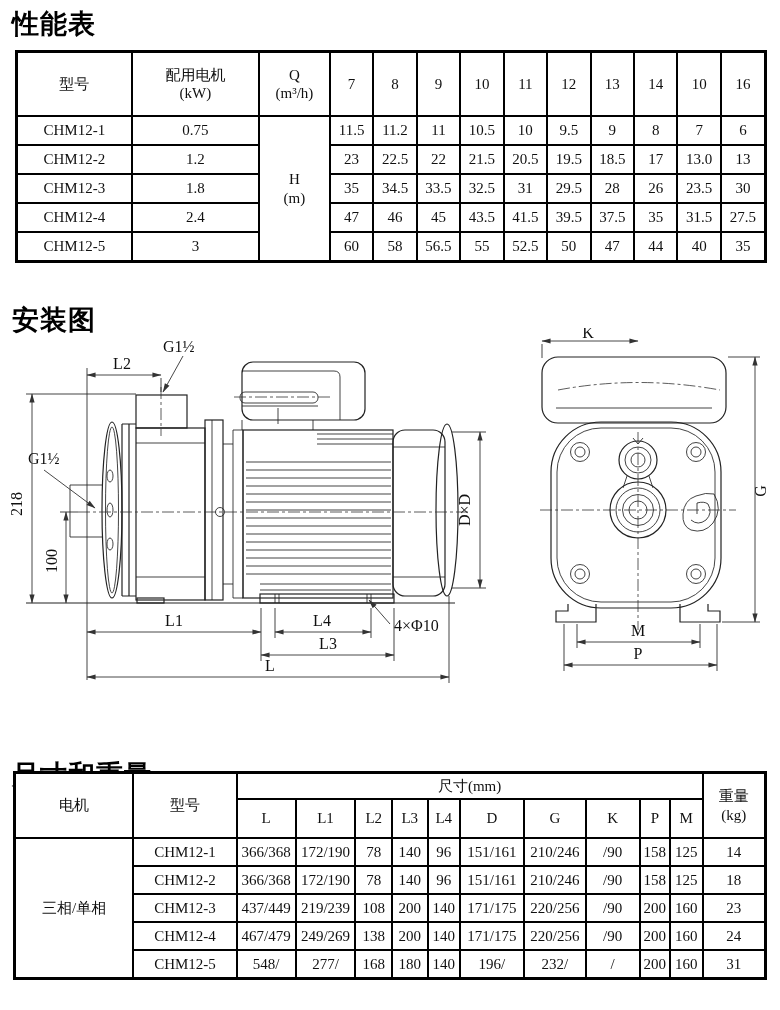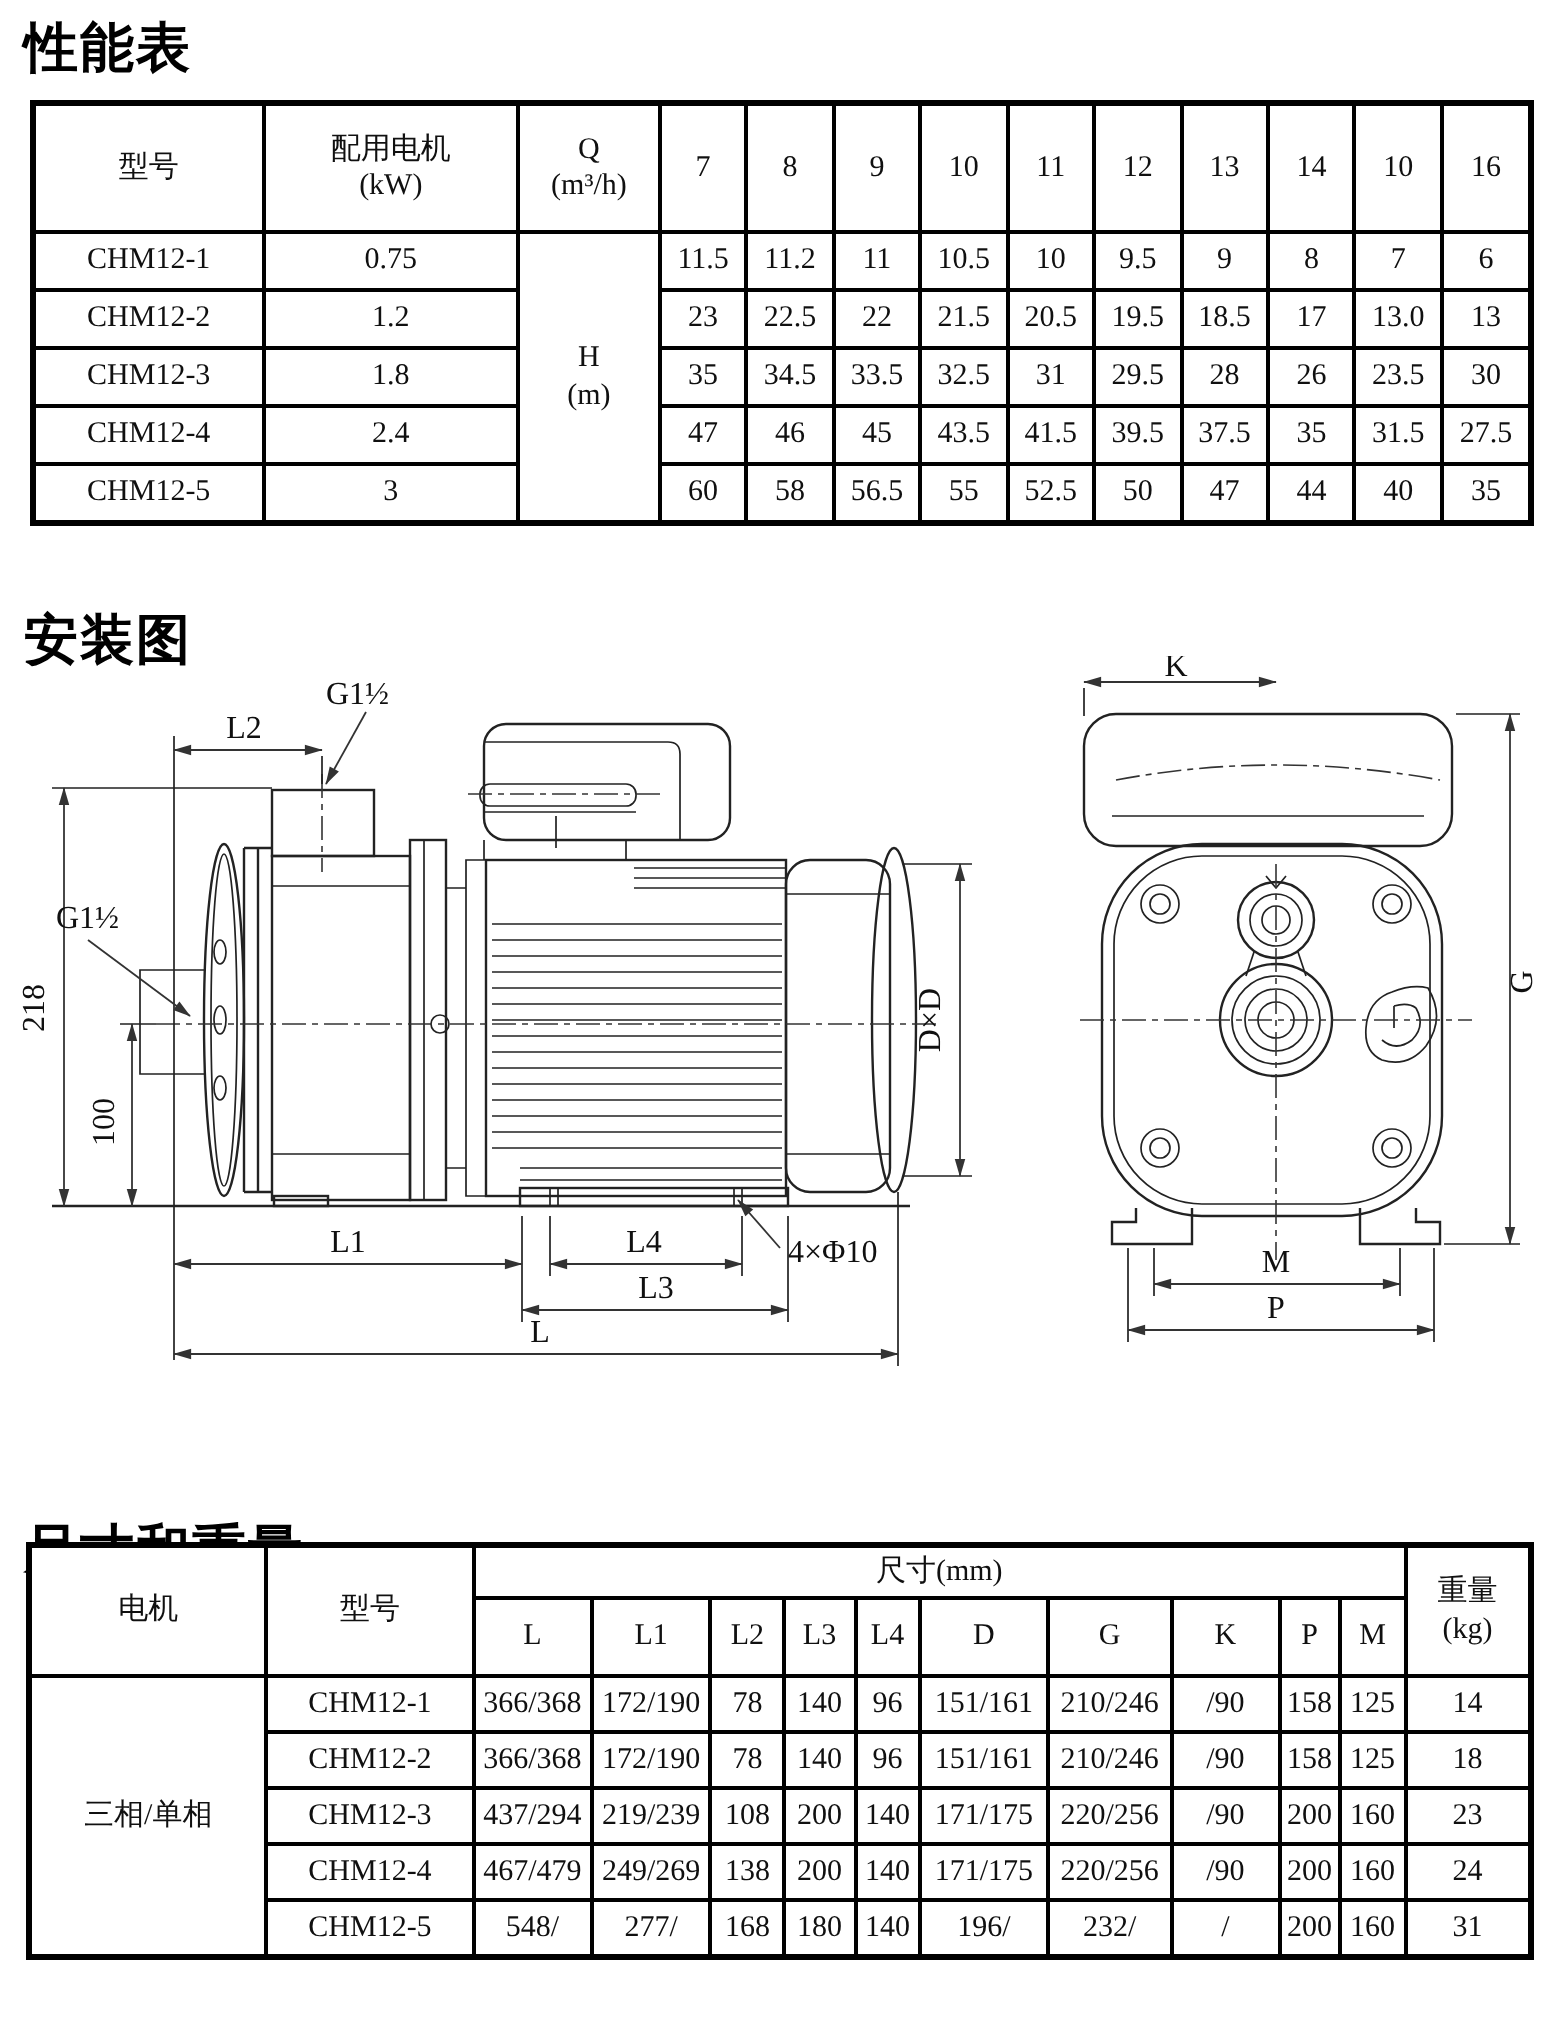--- a/index.html
+++ b/index.html
@@ -360,21 +360,21 @@
     <td>96</td>
     <td>151/161</td>
     <td>210/246</td>
     <td>/90</td>
     <td>158</td>
     <td>125</td>
     <td>18</td>
   </tr>
   <tr class="dr">
     <td>CHM12-3</td>
-    <td>437/294</td>
+    <td>437/449</td>
     <td>219/239</td>
     <td>108</td>
     <td>200</td>
     <td>140</td>
     <td>171/175</td>
     <td>220/256</td>
     <td>/90</td>
     <td>200</td>
     <td>160</td>
     <td>23</td>

